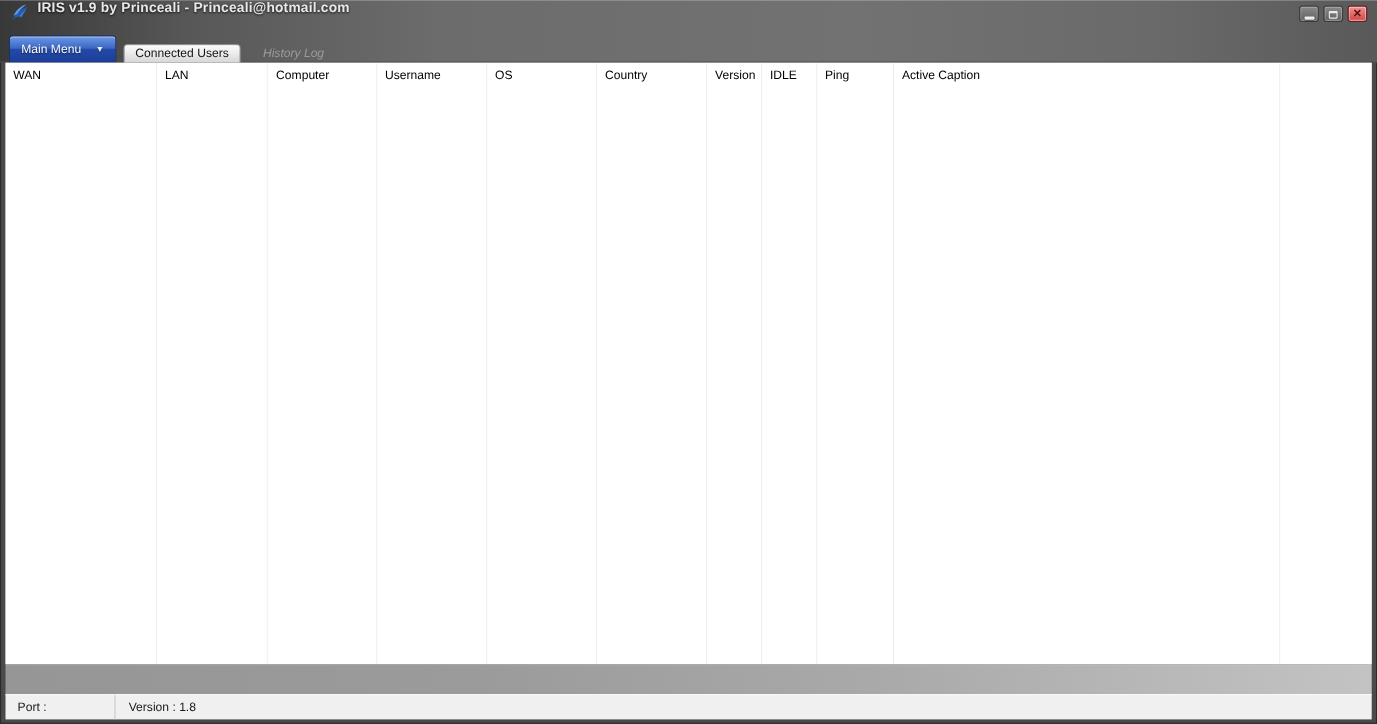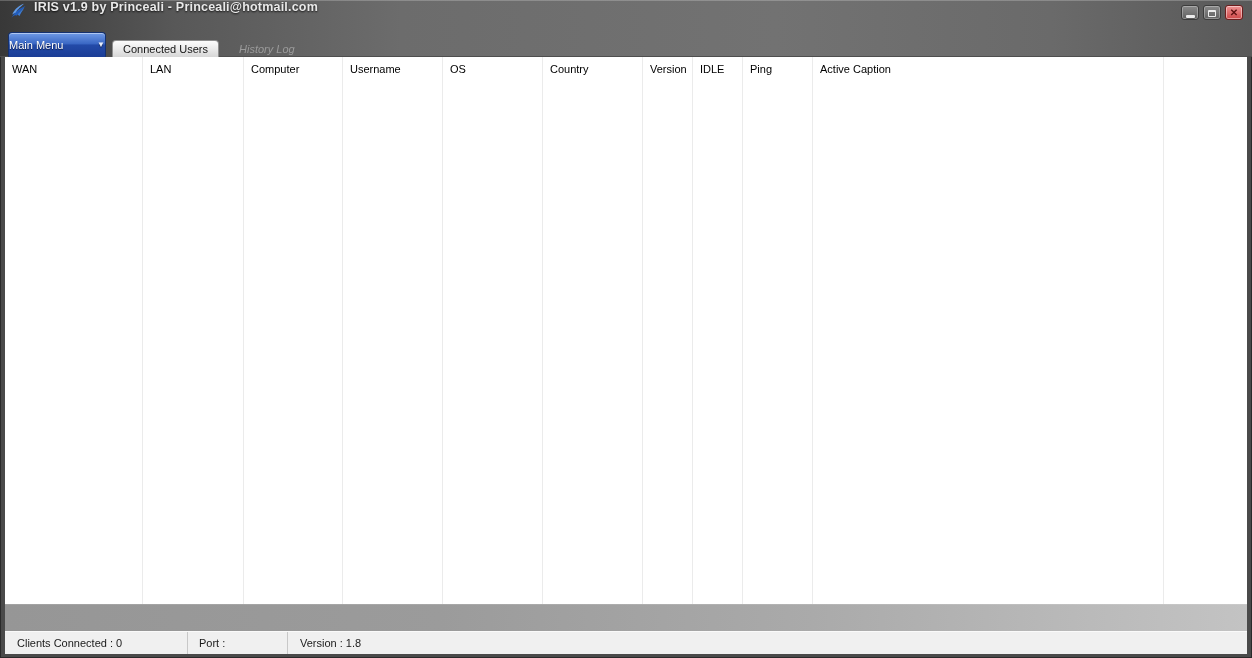--- a/index.html
+++ b/index.html
@@ -46,21 +46,21 @@
   
   .tabrow {
     position:absolute; top:28px; left:0; right:0; height:29px;
     display:flex; align-items:flex-end;
   }
   .main-menu-btn {
     margin-left:8px; width:98px; height:25px;
     border:1px solid #15316f; border-bottom:none; border-radius:4px 4px 1px 1px;
     background:linear-gradient(#6f9ae6 0%,#3a67c4 45%,#234aa8 50%,#1b3d96 100%);
     box-shadow: inset 0 1px 0 rgba(255,255,255,0.45);
-    color:#fff; font-size:11px; display:flex; align-items:center; justify-content:space-between;
+    color:#fff; font-size:11px; display:flex; align-items:center; justify-content:center;
     gap:13px; cursor:default; text-shadow:0 1px 1px rgba(0,0,0,0.6);
     font-family:"Liberation Sans",sans-serif;
   }
   .caret { font-size:8px; line-height:8px; color:#e8eefc; }
   .tab {
     height:17px; display:flex; align-items:center; justify-content:center;
     font-size:11px; cursor:default;
   }
   .tab.active {
     margin-left:6px; width:107px;
@@ -176,18 +176,17 @@
     </div>
     <div class="col col-9">
       <div class="col-header">Active Caption</div>
     </div>
     <div class="col col-filler"></div>
   </div>
 
   <div class="gray-bar"></div>
 
   <div class="status-bar">
-    <div class="sb-panel sb-1">Clients Connected : 0</div>
     <div class="sb-panel sb-2">Port :</div>
     <div class="sb-panel sb-3">Version : 1.8</div>
   </div>
 
 </div>
 
 </body></html>

